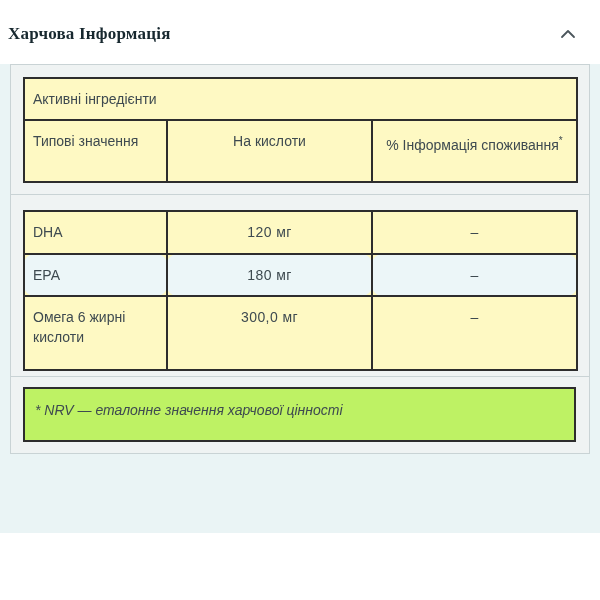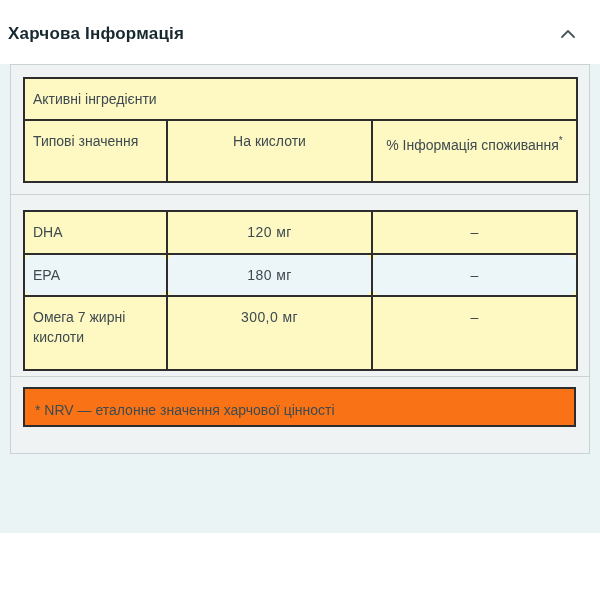--- a/index.html
+++ b/index.html
@@ -7,21 +7,21 @@
               font-family:"Liberation Sans", sans-serif; }
   .page { position:relative; width:600px; height:600px; background:#ffffff; }
 
   
   .band { position:absolute; left:0; top:64px; width:600px; height:469px;
           background:#eaf4f5; }
 
   
   .acc-header { position:absolute; left:0; top:0; width:600px; height:64px;
                 display:flex; align-items:center; justify-content:space-between;
-                padding:4px 24px 0 8px; cursor:pointer; }
+                padding:4px 24px 0 8px; cursor:pointer;font-family:Liberation Serif, serif; }
   .acc-title { font-size:17px; font-weight:bold; color:#17282f; letter-spacing:0.2px; }
   .chevron svg { display:block; }
 
   
   .card { position:absolute; left:10px; top:64px; width:580px;
           border:1px solid #c9d3d5; background:#eff3f3; }
   .card-section { padding:12px; }
   .card-section + .card-section { border-top:1px solid #c9d3d5; }
   .sec-1 { height:129px; }
   .sec-2 { height:182px; padding-top:15px; }
@@ -38,23 +38,23 @@
   td.cell-center { text-align:center; padding:10px 6px 4px 6px; }
   td.span-head   { height:42px; padding:10px 8px 4px 8px; }
   tr.col-head td { height:62px; }
   tr.r-dha td    { height:43px;border-radius:15px; }
   tr.r-epa td    { height:42px; background:#ecf6f8;border-radius:10px; }
   tr.r-omega td  { height:74px; }
   td.val { font-size:15px; color:#49545a; letter-spacing:0.4px; }
   sup { font-size:10px; }
 
   
-  .footnote-box { width:553px; height:40px; border:2px solid #2d2d2d;
-                  background:#f97316; padding:13px 10px 0 10px;
-                  font-size:14px; color:#3e4a50; }
+  .footnote-box { width:553px; height:55px; border:2px solid #2d2d2d;
+                  background:#bef264; padding:13px 10px 0 10px;
+                  font-size:14px; color:#3e4a50;font-style:italic; }
 </style>
 </head>
 <body>
 
 <div class="page">
 
   <div class="acc-header">
     <span class="acc-title">Харчова Інформація</span>
     <span class="chevron">
       <svg width="16" height="10" viewBox="0 0 16 10">
@@ -101,21 +101,21 @@
           <td class="cell-left">DHA</td>
           <td class="cell-center val">120 мг</td>
           <td class="cell-center val">–</td>
         </tr>
         <tr class="r-epa">
           <td class="cell-left">EPA</td>
           <td class="cell-center val">180 мг</td>
           <td class="cell-center val">–</td>
         </tr>
         <tr class="r-omega">
-          <td class="cell-left">Омега 7 жирні кислоти</td>
+          <td class="cell-left">Омега 6 жирні кислоти</td>
           <td class="cell-center val">300,0 мг</td>
           <td class="cell-center val">–</td>
         </tr>
       </tbody>
         </table>
     </div>
 
     <div class="card-section sec-3">
       <div class="footnote-box">* NRV — еталонне значення харчової цінності</div>
     </div>

